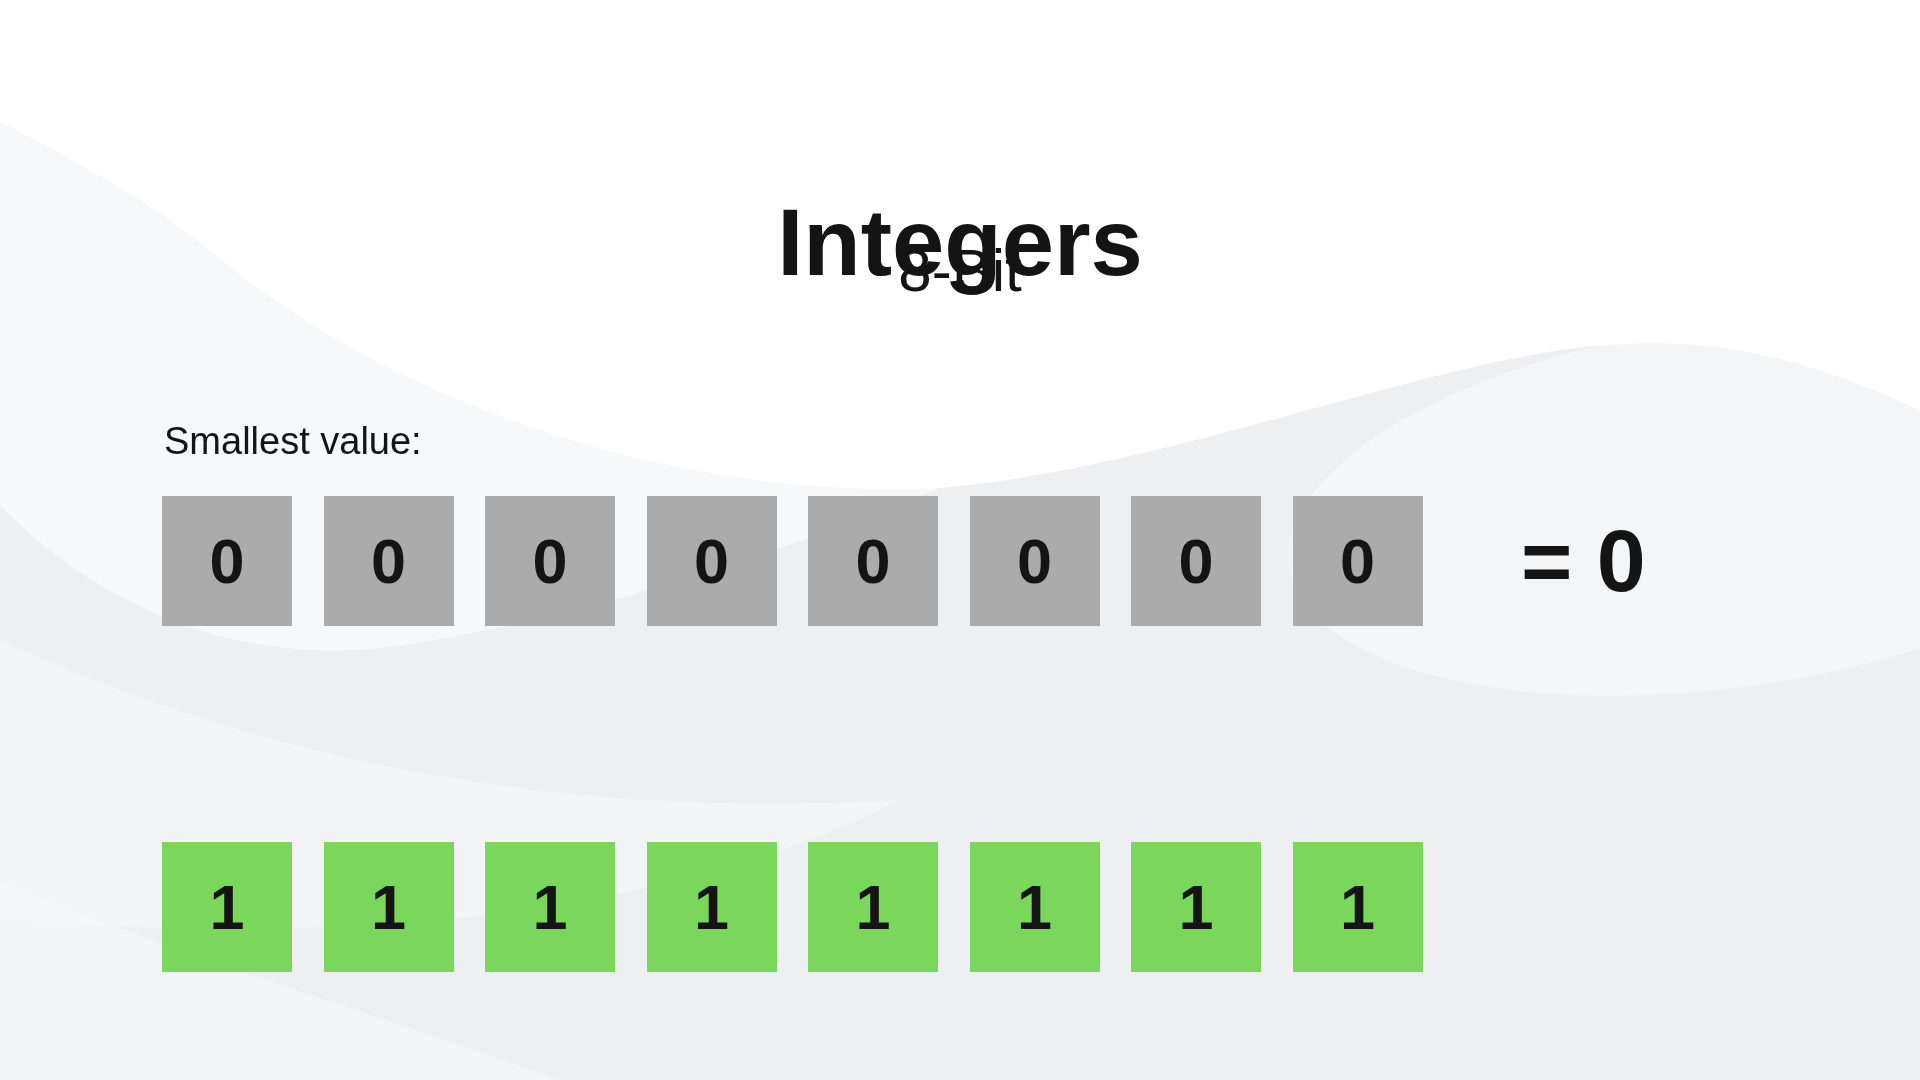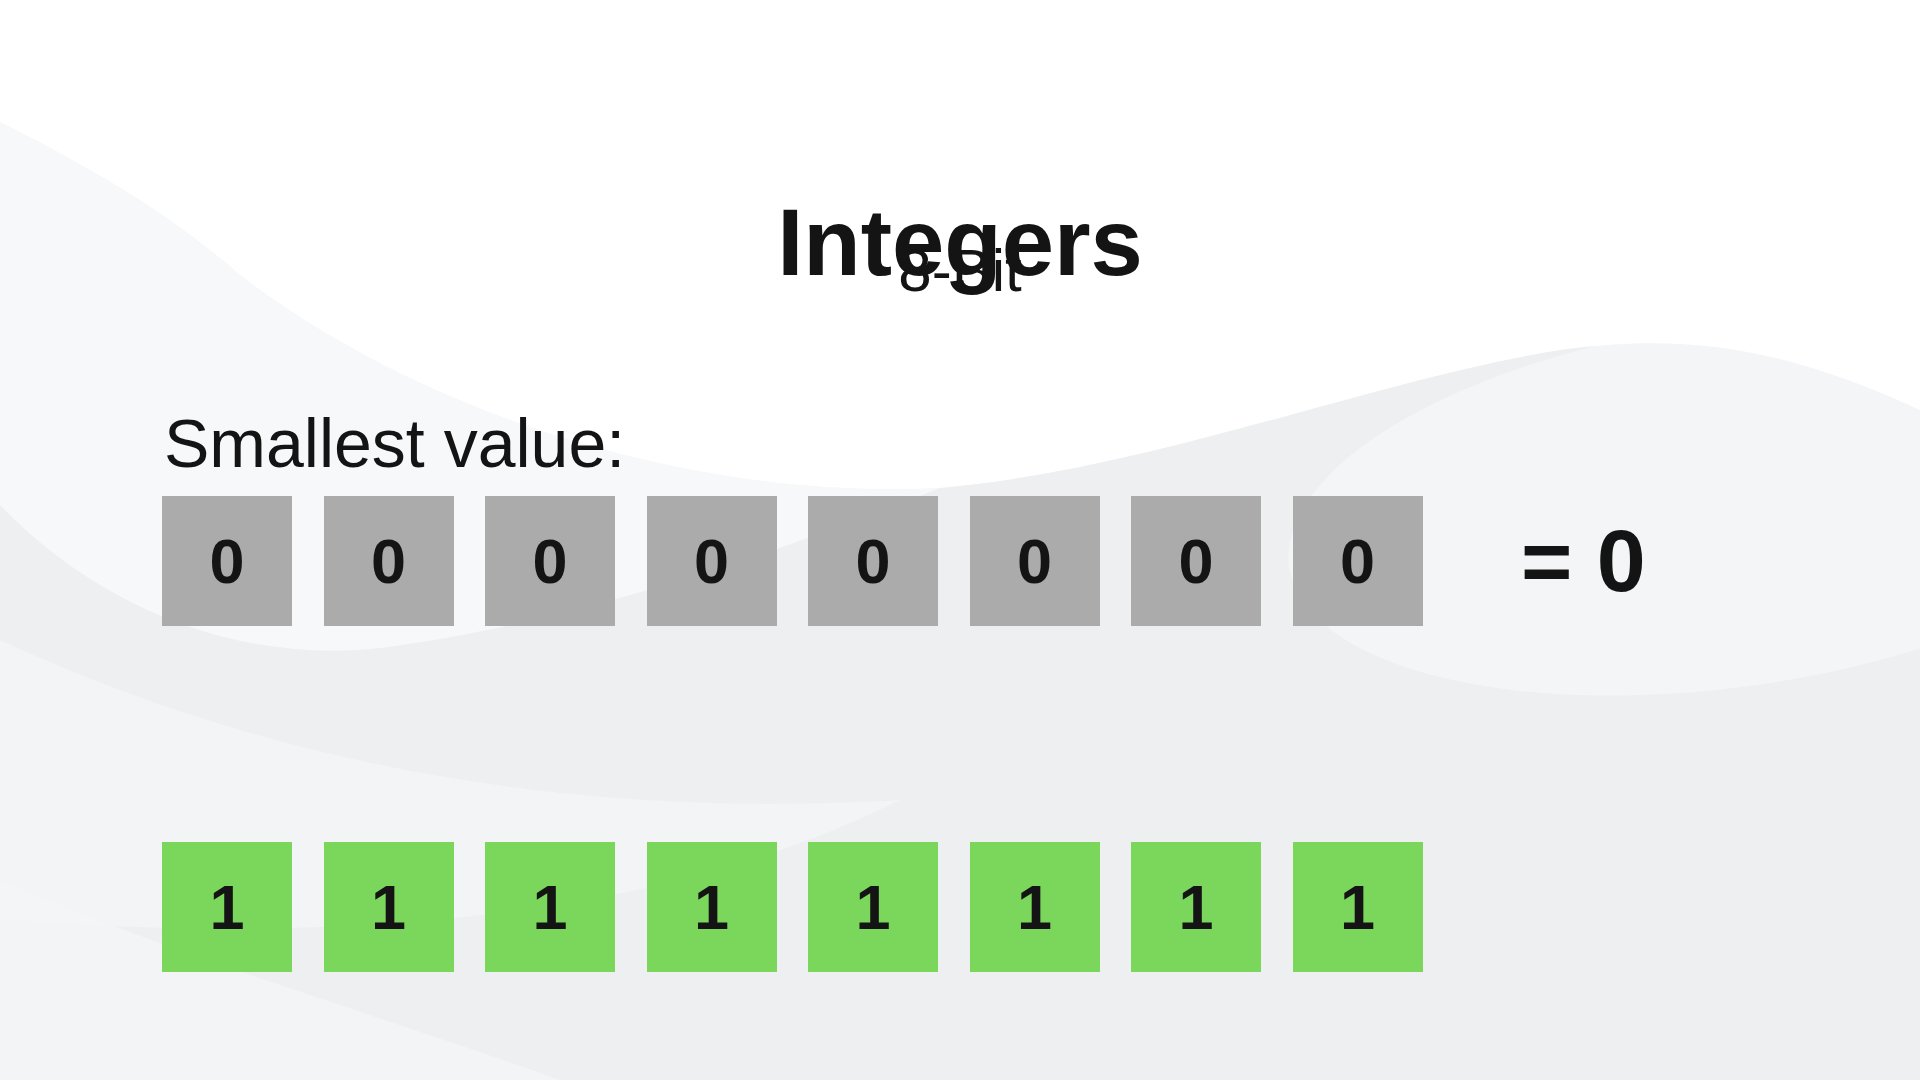--- a/index.html
+++ b/index.html
@@ -24,22 +24,23 @@
     text-align:center;font-size:94px;font-weight:800;line-height:1.1;
     color:var(--text-dark,#141414);letter-spacing:0;
   }
   .subtitle{
     position:absolute;top:238px;left:0;width:100%;
     text-align:center;font-size:60px;font-weight:400;line-height:1.1;
     color:var(--text-dark,#141414);
   }
   .row-label{
     position:absolute;left:164px;
-    font-size:68px;font-weight:400;line-height:1.15;
+    font-size:38px;font-weight:400;line-height:1.15;
     color:var(--text-dark,#141414);
+    margin-top:16px;
   }
   .row-label.first{top:404px;}
   .row-label.second{top:752px;}
 
   .bit-row{
     position:absolute;left:162px;display:flex;gap:31.5px;
   }
   .bit-row.first{top:496px;}
   .bit-row.second{top:842px;}
 

